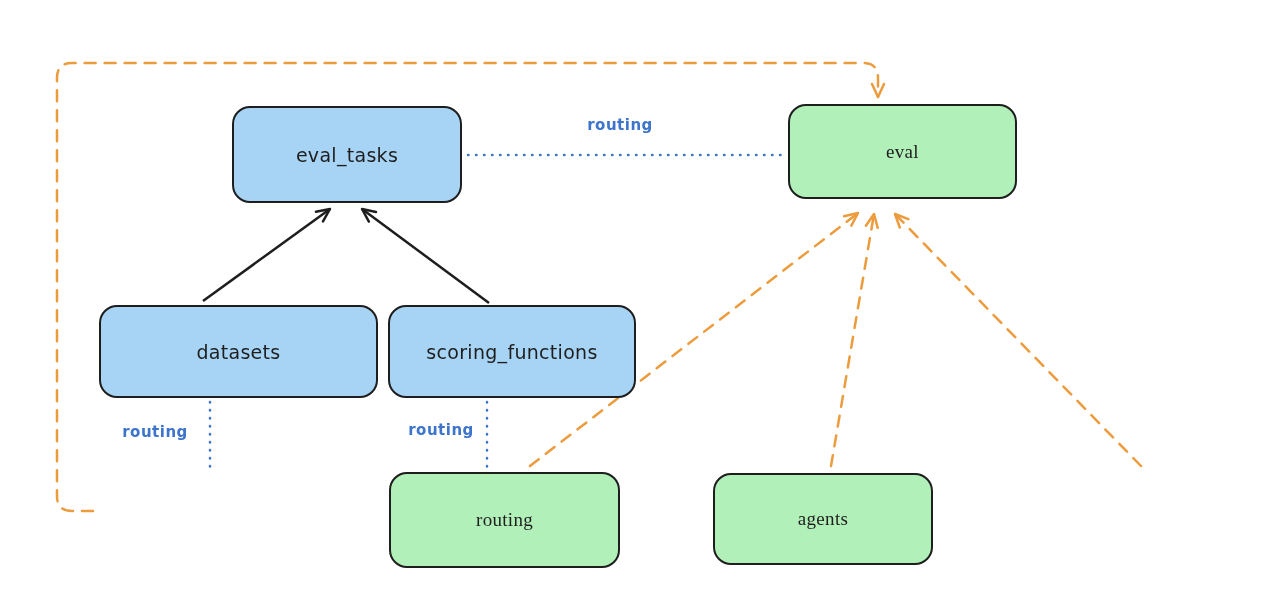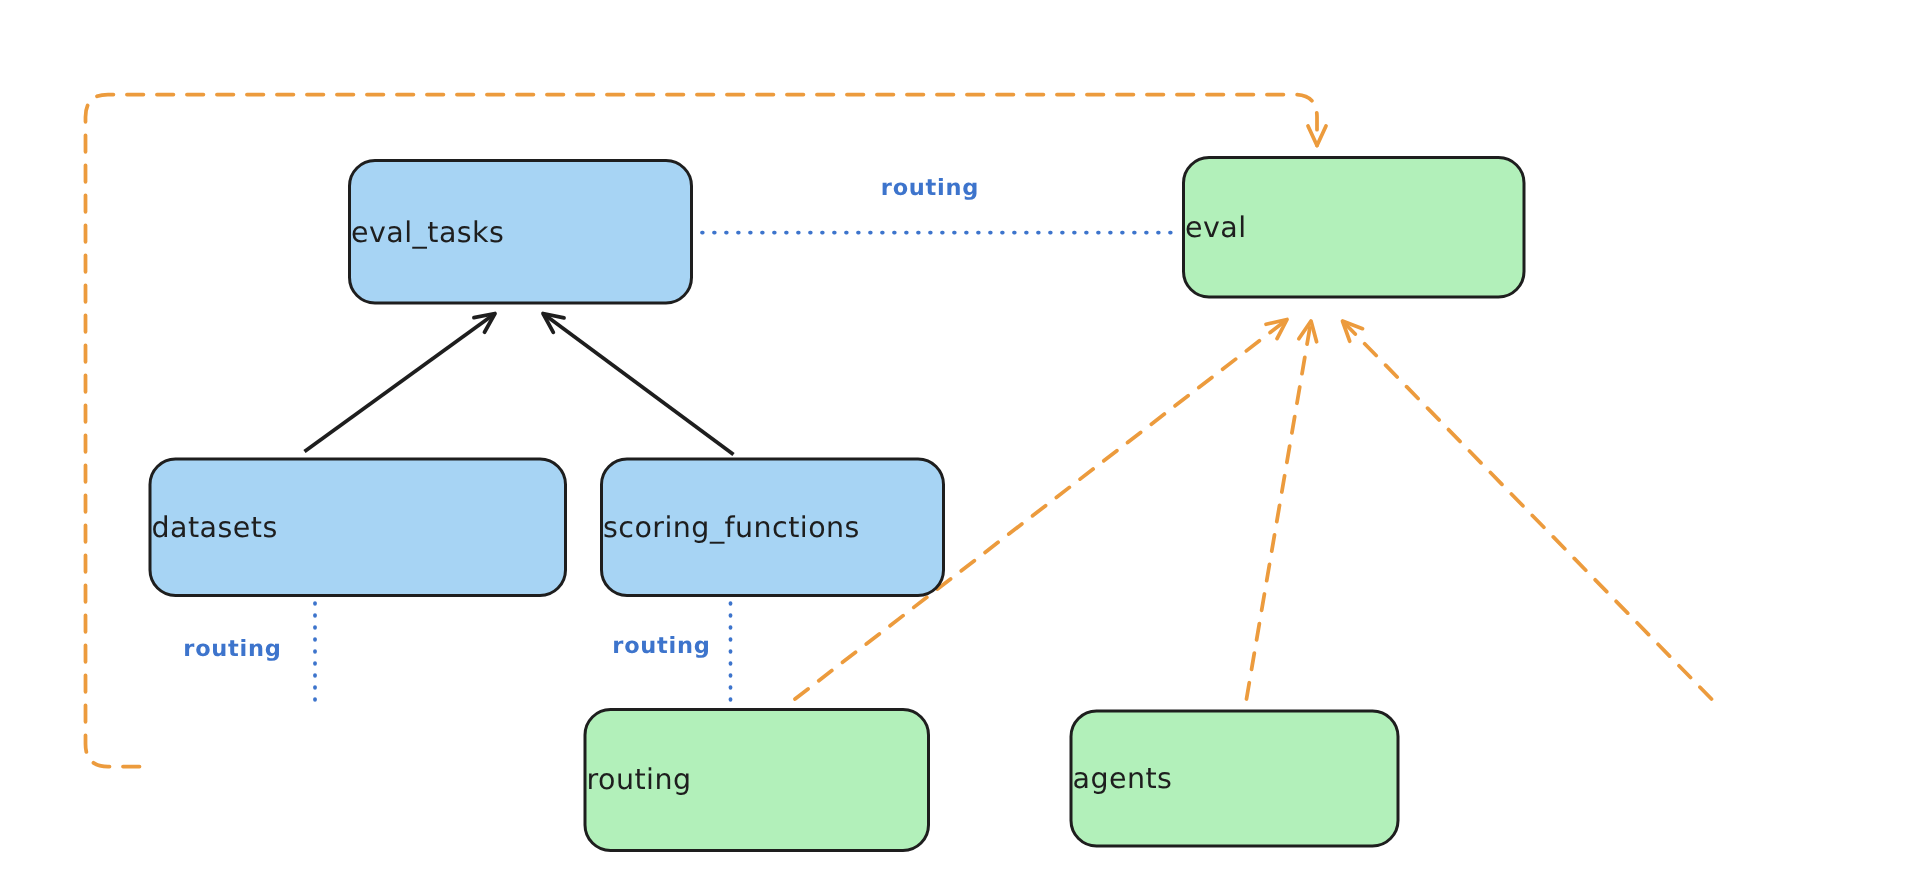--- a/index.html
+++ b/index.html
@@ -13,26 +13,26 @@
   .canvas{position:relative;width:1280px;height:596px;background:var(--canvas-bg);overflow:hidden;}
   svg.edges{position:absolute;left:0;top:0;width:1280px;height:596px;}
   .edge{fill:none;stroke-width:2.5px;}
   .edge.black{stroke:var(--edge-black);}
   .edge.orange{stroke:var(--edge-orange);stroke-dasharray:11 9;stroke-linecap:round;}
   .edge.bluedot{stroke:var(--edge-blue);stroke-dasharray:0.5 7.5;stroke-linecap:round;}
   .mk{fill:none;stroke-width:2.5px;stroke-linecap:round;stroke-linejoin:round;}
   .mk.black{stroke:var(--edge-black);}
   .mk.orange{stroke:var(--edge-orange);}
   .node{
-    position:absolute;display:flex;align-items:center;
+    position:absolute;display:flex;align-items:center;justify-content:center;
     border:2.5px solid var(--node-border);border-radius:18px;
     color:var(--text);font-size:19px;letter-spacing:0.3px;
   }
   .node.blue{background:var(--node-blue);}
-  .node.green{background:var(--node-green);}
+  .node.green{background:var(--node-green);font-family:Liberation Serif, serif;}
   .edge-label{
     position:absolute;color:var(--edge-blue);font-size:15px;font-weight:600;
     text-align:center;letter-spacing:0.5px;
   }
 </style>
 </head>
 <body>
 
 <div class="canvas">
 
@@ -64,21 +64,21 @@
   </div>
 
   <div class="node green" style="left:788px;top:104px;width:229px;height:95px">
     <span>eval</span>
   </div>
 
   <div class="node blue" style="left:99px;top:305px;width:279px;height:93px">
     <span>datasets</span>
   </div>
 
-  <div class="node blue" style="left:400px;top:305px;width:230px;height:93px">
+  <div class="node blue" style="left:388px;top:305px;width:248px;height:93px">
     <span>scoring_functions</span>
   </div>
 
 
   <div class="node green" style="left:389px;top:472px;width:231px;height:96px">
     <span>routing</span>
   </div>
 
   <div class="node green" style="left:713px;top:473px;width:220px;height:92px">
     <span>agents</span>

